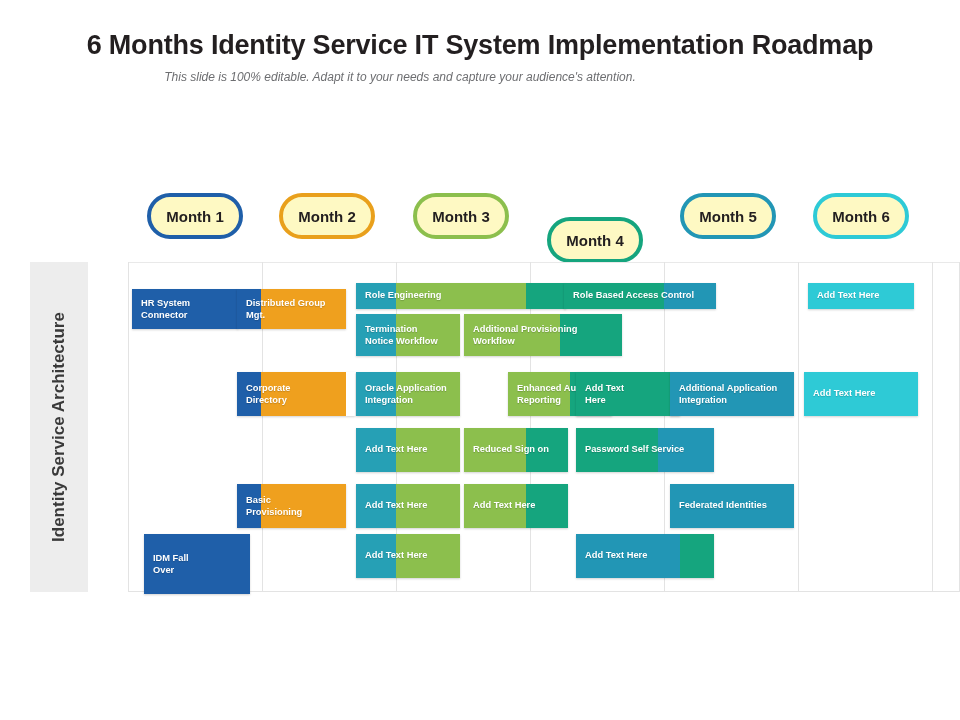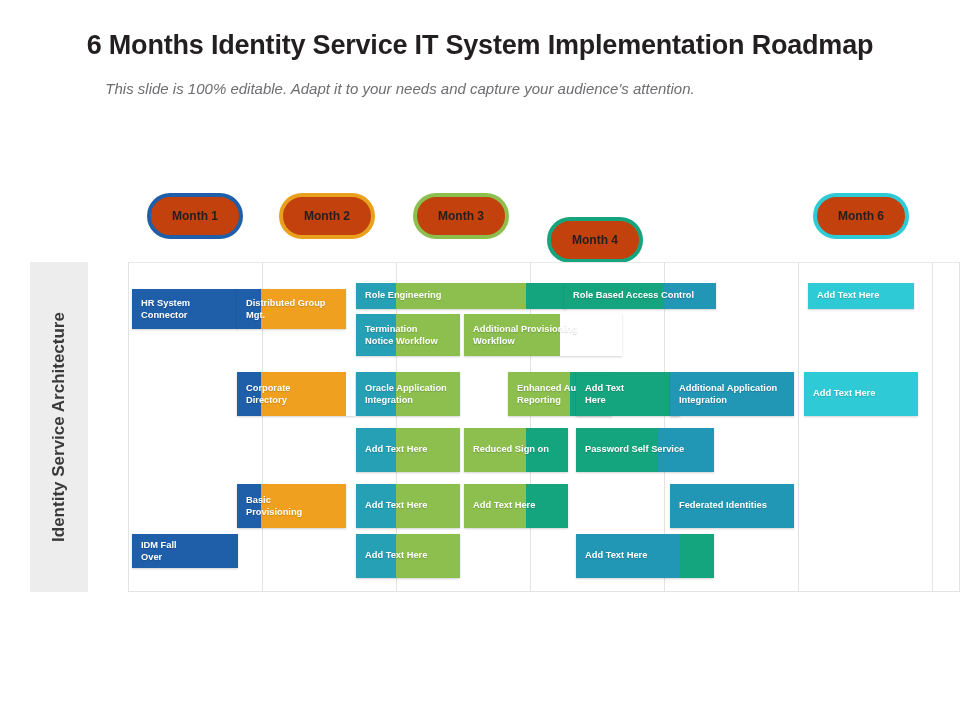--- a/index.html
+++ b/index.html
@@ -12,30 +12,30 @@
   .slide{position:absolute;inset:0;}
 
   
   .title{
     position:absolute;left:0;top:30px;width:960px;text-align:center;
     font-size:27px;font-weight:bold;color:#231f20;letter-spacing:-0.2px;
     white-space:nowrap;
   }
   .subtitle{
     position:absolute;left:0;top:70px;width:800px;text-align:center;
-    font-size:15px;font-style:italic;color:#6d6e71;margin-top:10px;
+    font-size:12px;font-style:italic;color:#6d6e71;
   }
 
   
   .months{position:absolute;left:0;top:193px;width:960px;height:48px;}
   .pill{
     position:absolute;top:0;height:46px;box-sizing:border-box;
-    border-radius:23px;background:#c2410c;
+    border-radius:23px;background:#fef9c3;
     display:flex;align-items:center;justify-content:center;
-    font-size:12px;font-weight:bold;color:#231f20;
+    font-size:15px;font-weight:bold;color:#231f20;
   }
 
   
   .sidebar{
     position:absolute;left:30px;top:262px;width:58px;height:330px;
     background:#ededed;
   }
   .sidebar-label{
     position:absolute;left:50%;top:50%;
     transform:translate(-50%,-50%) rotate(-90deg);
@@ -80,20 +80,23 @@
         <span>Month 1</span>
       </div>
       <div class="pill" style="left: 279px; width: 96px; border: 4px solid rgb(233, 160, 28);">
         <span>Month 2</span>
       </div>
       <div class="pill" style="left: 413px; width: 96px; border: 4px solid rgb(140, 191, 77);">
         <span>Month 3</span>
       </div>
       <div class="pill" style="left: 547px; width: 96px; border: 4px solid rgb(21, 165, 126); margin-top: 24px;">
         <span>Month 4</span>
+      </div>
+      <div class="pill" style="left: 680px; width: 96px; border: 4px solid rgb(34, 150, 181);">
+        <span>Month 5</span>
       </div>
       <div class="pill" style="left: 813px; width: 96px; border: 4px solid rgb(46, 202, 214);">
         <span>Month 6</span>
       </div>
     </div>
 
   <div class="sidebar">
     <div class="sidebar-label">Identity Service Architecture</div>
   </div>
 
@@ -133,21 +136,21 @@
       <div class="bar" style="left: 680px; top: 21px; width: 106px; height: 26px;">
         <div class="seg" style="width: 106px; background: rgb(46, 202, 214);"></div>
         <div class="bar-label">Add Text Here</div>
       </div>
       <div class="bar" style="left: 228px; top: 52px; width: 104px; height: 42px;">
         <div class="seg" style="width: 40px; background: rgb(38, 160, 181);"></div>
         <div class="seg" style="width: 64px; background: rgb(140, 191, 77);"></div>
         <div class="bar-label">Termination
 Notice Workflow</div>
       </div>
-      <div class="bar" style="left: 336px; top: 52px; width: 158px; height: 42px; flex-direction: column;">
+      <div class="bar" style="left: 336px; top: 52px; width: 158px; height: 42px;">
         <div class="seg" style="width: 96px; background: rgb(140, 191, 77);"></div>
         <div class="seg" style="width: 62px; background: rgb(21, 165, 126);"></div>
         <div class="bar-label">Additional Provisioning
 Workflow</div>
       </div>
       <div class="bar" style="left: 109px; top: 110px; width: 118px; height: 44px;">
         <div class="seg" style="width: 24px; background: rgb(31, 95, 169);"></div>
         <div class="seg" style="width: 85px; background: rgb(239, 160, 30);"></div>
         <div class="bar-label">Corporate
 Directory</div>
@@ -206,21 +209,21 @@
       </div>
       <div class="bar" style="left: 336px; top: 222px; width: 104px; height: 44px;">
         <div class="seg" style="width: 62px; background: rgb(140, 191, 77);"></div>
         <div class="seg" style="width: 42px; background: rgb(21, 165, 126);"></div>
         <div class="bar-label">Add Text Here</div>
       </div>
       <div class="bar" style="left: 542px; top: 222px; width: 124px; height: 44px;">
         <div class="seg" style="width: 124px; background: rgb(34, 150, 181);"></div>
         <div class="bar-label">Federated Identities</div>
       </div>
-      <div class="bar" style="left: 4px; top: 272px; width: 106px; height: 34px;">
+      <div class="bar" style="left: 16px; top: 272px; width: 106px; height: 60px;">
         <div class="seg" style="width: 106px; background: rgb(31, 95, 169);"></div>
         <div class="bar-label">IDM Fall
 Over</div>
       </div>
       <div class="bar" style="left: 228px; top: 272px; width: 104px; height: 44px;">
         <div class="seg" style="width: 40px; background: rgb(38, 160, 181);"></div>
         <div class="seg" style="width: 64px; background: rgb(140, 191, 77);"></div>
         <div class="bar-label">Add Text Here</div>
       </div>
       <div class="bar" style="left: 448px; top: 272px; width: 138px; height: 44px;">

